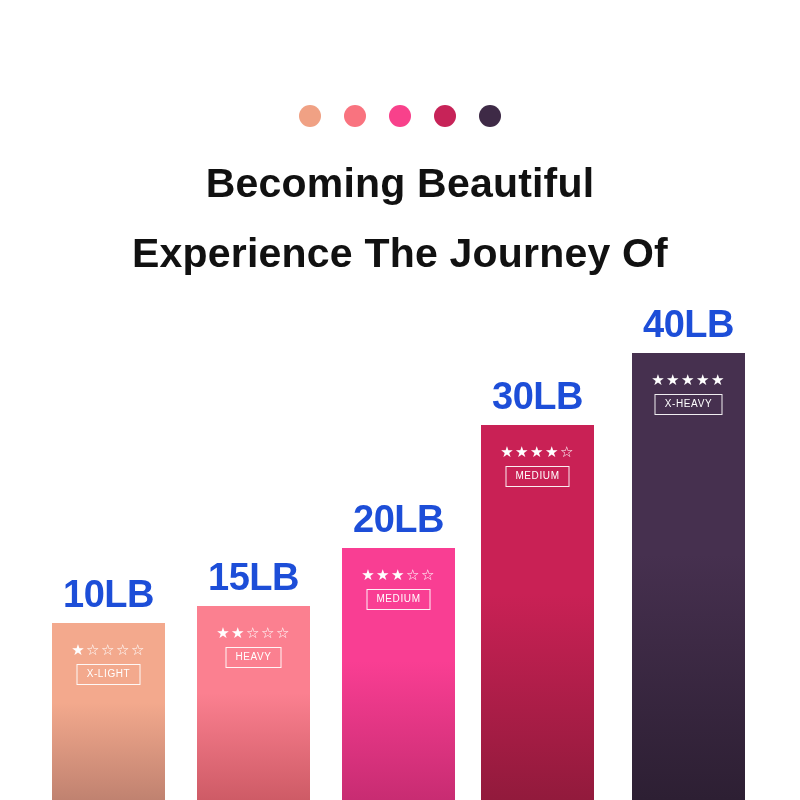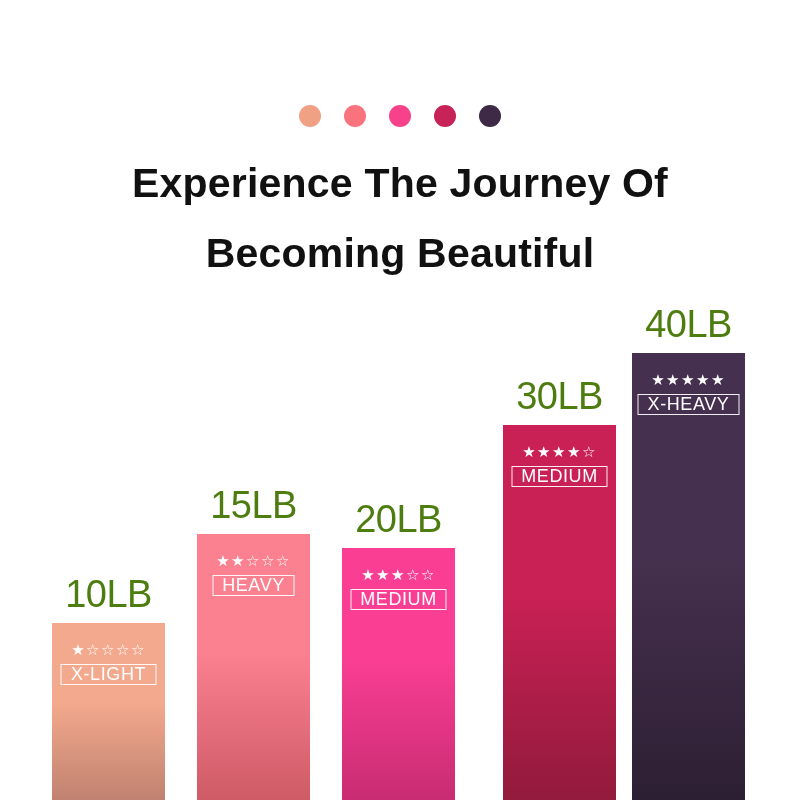--- a/index.html
+++ b/index.html
@@ -65,22 +65,22 @@
     width: 113px;
   }
 
   .weight-label {
     position: absolute;
     left: 50%;
     transform: translateX(-50%);
     bottom: 100%;
     margin-bottom: 7px;
     font-size: 38px;
-    font-weight: normal;
-    color: #4d7c0f;
+    font-weight: bold;
+    color: #1d4ed8;
     letter-spacing: -0.5px;
     white-space: nowrap;
   }
 
   .bar {
     position: relative;
     width: 113px;
     height: 100%;
     overflow: hidden;
   }
@@ -101,65 +101,65 @@
     letter-spacing: 1.5px;
     white-space: nowrap;
   }
 
   .level-box {
     display: inline-block;
     margin-top: 6px;
     padding: 2px 9px 3px 9px;
     border: 1.5px solid rgba(255,255,255,0.92);
     color: #ffffff;
-    font-size: 18px;
+    font-size: 10px;
     font-weight: normal;
     letter-spacing: 0.6px;
     line-height: 14px;
     white-space: nowrap;
   }
 </style>
 </head>
 <body>
 
 <div class="poster">
 
   <div class="dot-row">
     <span class="dot" id="dot0" style="background: rgb(240, 161, 132);"></span>
     <span class="dot" id="dot1" style="background: rgb(249, 115, 127);"></span>
     <span class="dot" id="dot2" style="background: rgb(248, 65, 139);"></span>
     <span class="dot" id="dot3" style="background: rgb(199, 35, 88);"></span>
     <span class="dot" id="dot4" style="background: rgb(62, 42, 70);"></span>
   </div>
 
   <h1 class="headline">
+    <span class="headline-line">Becoming Beautiful</span>
     <span class="headline-line">Experience The Journey Of</span>
-    <span class="headline-line">Becoming Beautiful</span>
   </h1>
 
   <div class="chart" id="chart">
       <div class="bar-col" style="left: 52px; height: 177px;">
         <div class="weight-label">10LB</div>
         <div class="bar" style="background: linear-gradient(rgb(243, 169, 141) 0%, rgb(243, 169, 141) 45%, rgb(192, 130, 112) 100%);">
           <div class="badge"><div class="stars">★☆☆☆☆</div><div class="level-box">X-LIGHT</div></div>
         </div>
       </div>
-      <div class="bar-col" style="left: 197px; height: 266px;">
+      <div class="bar-col" style="left: 197px; height: 194px;">
         <div class="weight-label">15LB</div>
         <div class="bar" style="background: linear-gradient(rgb(251, 128, 144) 0%, rgb(251, 128, 144) 45%, rgb(206, 91, 102) 100%);">
           <div class="badge"><div class="stars">★★☆☆☆</div><div class="level-box">HEAVY</div></div>
         </div>
       </div>
       <div class="bar-col" style="left: 342px; height: 252px;">
         <div class="weight-label">20LB</div>
         <div class="bar" style="background: linear-gradient(rgb(249, 62, 147) 0%, rgb(249, 62, 147) 45%, rgb(200, 44, 114) 100%);">
           <div class="badge"><div class="stars">★★★☆☆</div><div class="level-box">MEDIUM</div></div>
         </div>
       </div>
-      <div class="bar-col" style="left: 503px; height: 375px;">
+      <div class="bar-col" style="left: 481px; height: 375px;">
         <div class="weight-label">30LB</div>
         <div class="bar" style="background: linear-gradient(rgb(201, 33, 85) 0%, rgb(201, 33, 85) 45%, rgb(146, 26, 60) 100%);">
           <div class="badge"><div class="stars">★★★★☆</div><div class="level-box">MEDIUM</div></div>
         </div>
       </div>
       <div class="bar-col" style="left: 632px; height: 447px;">
         <div class="weight-label">40LB</div>
         <div class="bar" style="background: linear-gradient(rgb(70, 48, 79) 0%, rgb(70, 48, 79) 45%, rgb(45, 31, 51) 100%);">
           <div class="badge"><div class="stars">★★★★★</div><div class="level-box">X-HEAVY</div></div>
         </div>

